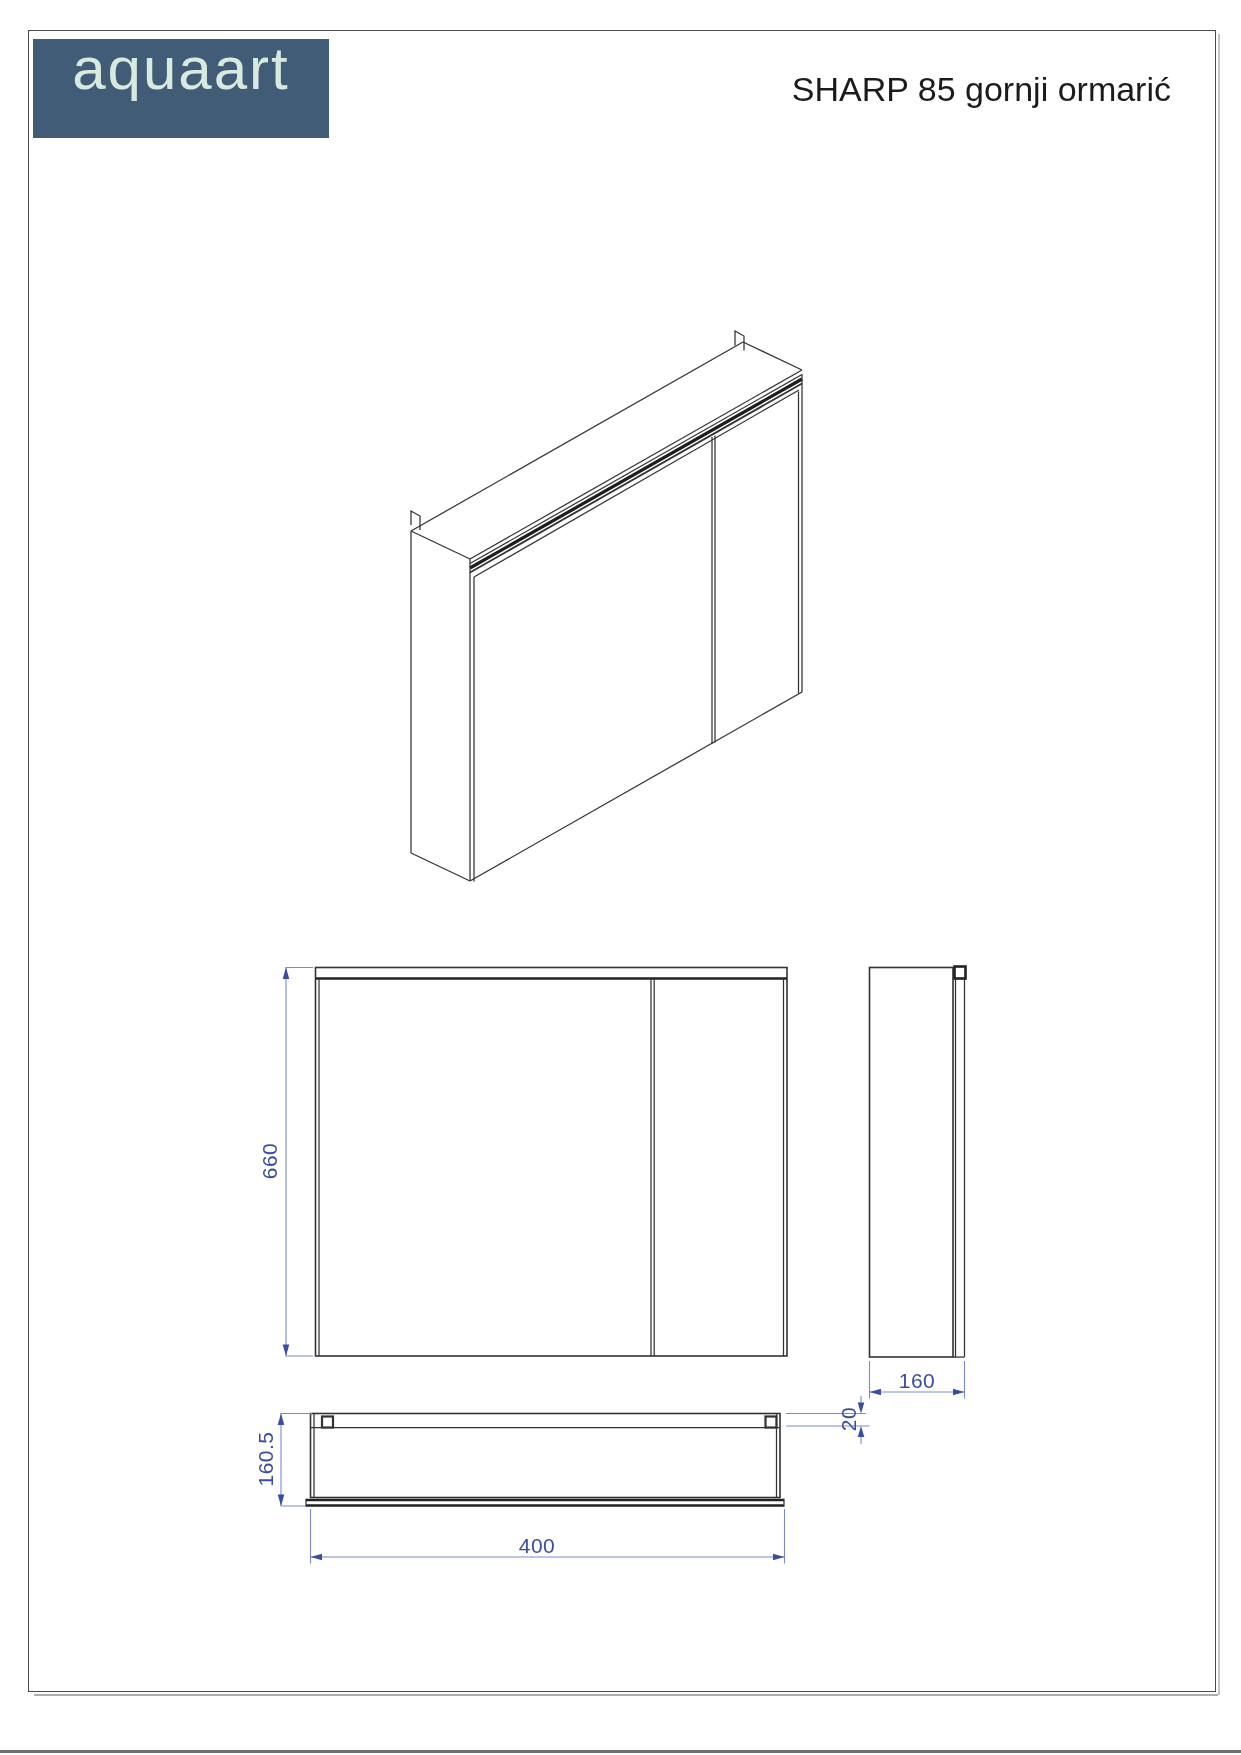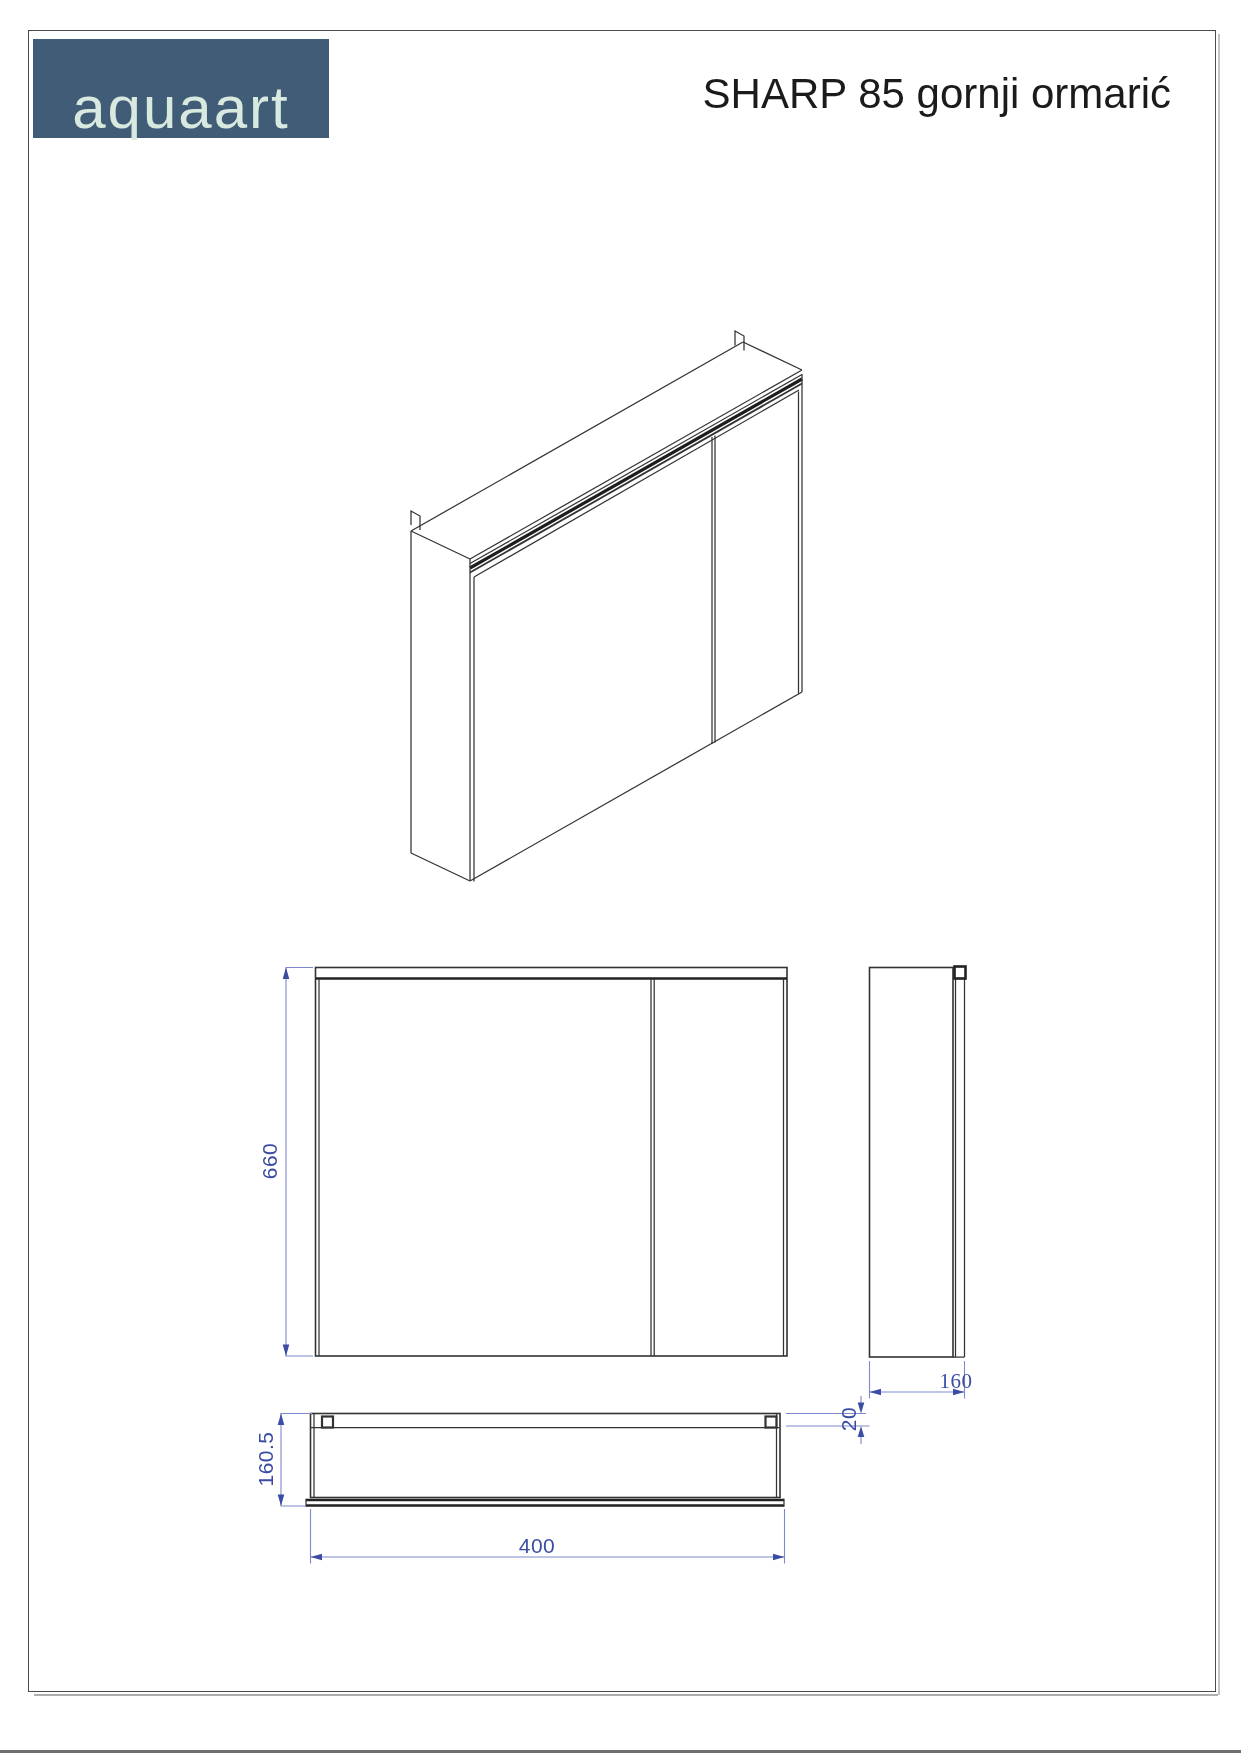--- a/index.html
+++ b/index.html
@@ -4,23 +4,23 @@
 <style>
   html,body{margin:0;padding:0;background:#ffffff;}
   body{width:1241px;height:1755px;position:relative;overflow:hidden;
        font-family:"Liberation Sans",sans-serif;}
   .frame{position:absolute;left:28px;top:30px;width:1188px;height:1662px;
          border:1.5px solid #4a4a4a;box-sizing:border-box;}
   .frame-shadow-bottom{position:absolute;left:34px;top:1694px;width:1184px;height:2px;background:#aeaeae;}
   .frame-shadow-right{position:absolute;left:1217.5px;top:34px;width:2px;height:1661px;background:#c4c4c4;}
   .page-bottom-edge{position:absolute;left:0;top:1750px;width:1241px;height:2.5px;background:#6e6e6e;}
   .logo{position:absolute;left:33px;top:39px;width:296px;height:99px;
-        background:var(--logo-bg);display:flex;align-items:flex-end;justify-content:center;}
+        background:var(--logo-bg);display:flex;align-items:flex-start;justify-content:center;}
   .logo-text{font-size:60px;color:var(--logo-fg);letter-spacing:2px;line-height:1;}
-  .title{position:absolute;top:70px;right:70px;font-size:42px;color:var(--title-fg);
+  .title{position:absolute;top:70px;right:70px;font-size:34px;color:var(--title-fg);
          white-space:nowrap;}
   svg{position:absolute;left:0;top:0;}
   .ln{stroke:var(--line);fill:none;stroke-width:1.25px;stroke-linecap:butt;}
   .w16{stroke-width:1.6px;}
   .w2{stroke-width:2.4px;stroke:#222;}
   .w26{stroke-width:2.6px;stroke:#222;}
   .w3{stroke-width:3.2px;stroke:#1d1d1d;}
   .dim{stroke:var(--dim-line);fill:none;stroke-width:1.1px;}
   .dim-arrow{fill:var(--dim-accent);stroke:none;}
   .dim-label{position:absolute;transform:translate(-50%,-50%);
@@ -114,16 +114,16 @@
   </g>
 
   <g>
     <path class="dim" d="M786,1413.5 L866,1413.5 M786,1426 L869.5,1426 M861,1396 L861,1403 M861,1437 L861,1444"></path>
     <polygon class="dim-arrow" points="861,1413.5 857.7,1402.5 864.3,1402.5"></polygon>
     <polygon class="dim-arrow" points="861,1426 857.7,1437 864.3,1437"></polygon>
   </g>
 </svg>
 
 <span class="dim-label rot" style="left:270px;top:1161px;">660</span>
-<span class="dim-label" style="left:956px;top:1381px;font-family:Liberation Serif, serif;">160</span>
+<span class="dim-label" style="left:917px;top:1381px;">160</span>
 <span class="dim-label rot" style="left:266px;top:1459px;">160.5</span>
 <span class="dim-label rot" style="left:849px;top:1419px;">20</span>
 <span class="dim-label" style="left:537px;top:1546px;">400</span>
 
 </body></html>

